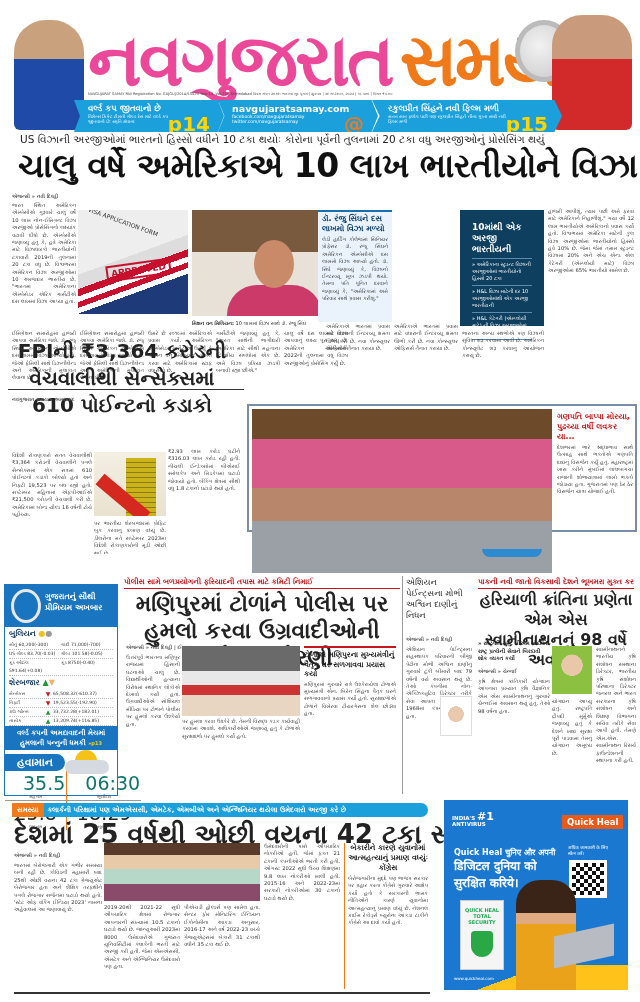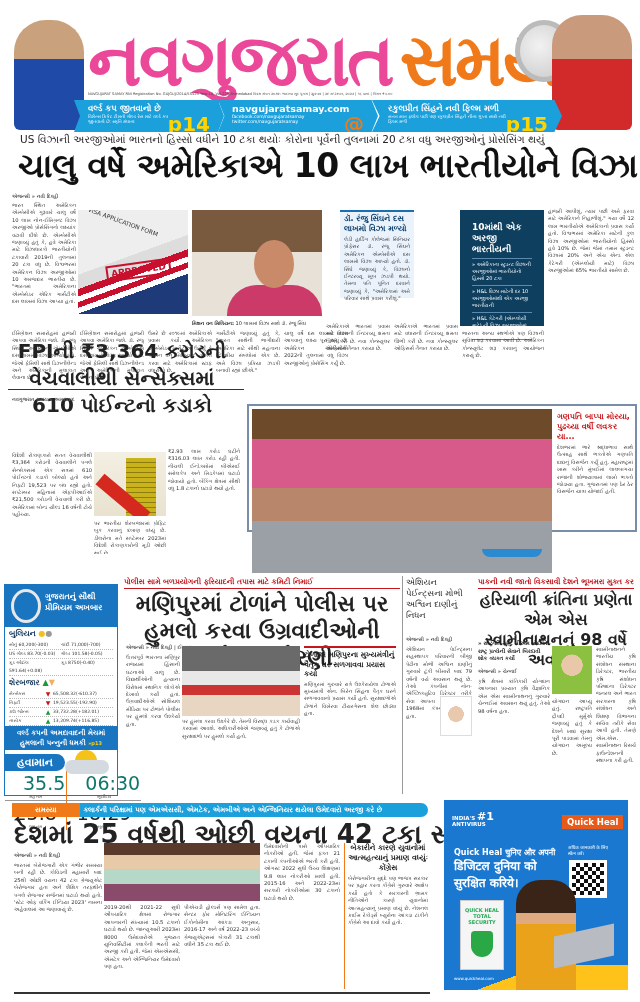--- a/index.html
+++ b/index.html
@@ -72,21 +72,21 @@
   .wcell .lbl { font-size: 4.5px; color: #444; }
   .orange { color: #0f766e; margin-left: 17px; } .dark { color: #222; }
 
   .manipur-photo { background: linear-gradient(#6a6a6a 0 35%, #e8e8e8 35% 55%, #cc3333 55% 70%, #e8d6c2 70%); }
   .bold-sub { font-size: 7.5px; font-weight: bold; color: #222; line-height: 9.5px; border-top: 2px solid #c4161c; padding-top: 2px; }
 
   .swami-photo { background: radial-gradient(circle at 50% 40%, #e8c8a8 0 30%, #8cc040 31% 100%); }
   .hoc-photo { background: radial-gradient(circle at 50% 45%, #e9c9ad 0 30%, #fff 31% 100%); border: 1px solid #ddd; }
 
   .samasya-bar { left: 12px; top: 803px; width: 416px; height: 14px; background: #1ba0dc; border-radius: 0 7px 7px 0; color: #fff; font-size: 7px; font-weight: bold; display: flex; align-items: center; white-space: nowrap; }
-  .samasya-tag { background: #f07a1a; padding: 1px 23px; height: 14px; line-height: 12px; margin-right: 4px; }
+  .samasya-tag { background: #f07a1a; padding: 1px 5px; height: 14px; line-height: 12px; margin-right: 4px; }
   .unemp-headline { left: 14px; top: 818px; width: 420px; font-size: 26px; font-weight: bold; color: #222; line-height: 32px; white-space: nowrap; }
   .students-photo { background: linear-gradient(#5a3a2a 0 20%, #e8c9a8 20% 45%, #b6d8c8 45% 70%, #8a4a6a 70%); }
 
   .ad { left: 444px; top: 800px; width: 184px; height: 190px; background: #1a78d0; overflow: hidden; }
   .ad .no1 { position: absolute; left: 8px; top: 14px; color: #fff; font-size: 5.5px; font-weight: bold; line-height: 6px; }
   .ad .no1 b { font-size: 11px; }
   .ad .brand { position: absolute; left: 118px; top: 15px; background: #e85a1a; color: #fff; font-size: 8.5px; font-weight: bold; padding: 2px 5px; }
   .ad .line1 { position: absolute; left: 10px; top: 46px; color: #fff; font-size: 8px; font-weight: bold; }
   .ad .line2 { position: absolute; left: 10px; top: 58px; color: #fff; font-size: 12px; font-weight: bold; line-height: 17px; width: 110px; }
   .ad .more { position: absolute; left: 124px; top: 44px; color: #fff; font-size: 4.5px; width: 48px; }
@@ -140,21 +140,21 @@
 </div>
 <div class="img doctor-img" style="left:192px;top:210px;width:130px;height:106px;">
   <div class="saree"></div>
     <div class="face"></div>
 </div>
 <div class="abs" style="left:192px;top:320px;width:210px;font-size:5px;white-space:nowrap;overflow:hidden;">
   <b>મિશન વન મિલિયન:</b>
   <span>10 લાખમાં વિઝા સાથે ડૉ. રંજુ સિંઘ</span>
 </div>
 
-<div class="abs sidebox" style="left:340px;top:210px;width:74px;height:88px;">
+<div class="abs sidebox" style="left:318px;top:210px;width:74px;height:112px;">
   <h4>ડૉ. રંજુ સિંઘને દસ લાખમો વિઝા મળ્યો</h4>
   <div class="bodytext" style="padding:0 4px;height:86px;">લેડી હાર્ડિંગ કોલેજમાં સિનિયર પ્રોફેસર ડૉ. રંજુ સિંઘને અમેરિકન એમ્બેસીએ દસ લાખમો વિઝા આપ્યો હતો. ડૉ. સિંઘે જણાવ્યું કે, વિઝાનો ઈન્ટરવ્યૂ ખૂબ ઝડપી થયો. તેમના પતિ પૂનિત દરવાને જણાવ્યું કે, "અમેરિકામાં અમે પરિવાર સાથે પ્રવાસ કરીશું."</div>
 </div>
 
 <div class="abs darkbox" style="left:460px;top:210px;width:84px;height:116px;">
   <h4>10માંથી એક અરજી ભારતીયની</h4>
   <p>» અમેરિકાના સ્ટુડન્ટ વિઝાની અરજીઓમાં ભારતીયોનો હિસ્સો 20 ટકા</p>
   <p>» H&amp;L વિઝા માટેની દર 10 અરજીઓમાંથી એક અરજી ભારતીયની</p>
   <p>» H&amp;L કેટેગરી (એમ્પ્લોયી માટે) ની વિઝા અરજીઓમાં ભારતીયોનો હિસ્સો 65 ટકા</p>
   <p>» 2019માં કોરોના મહામારીના સમયગાળાની તુલનામાં 20 ટકા વધુ અરજીઓનું પ્રોસેસિંગ</p>

